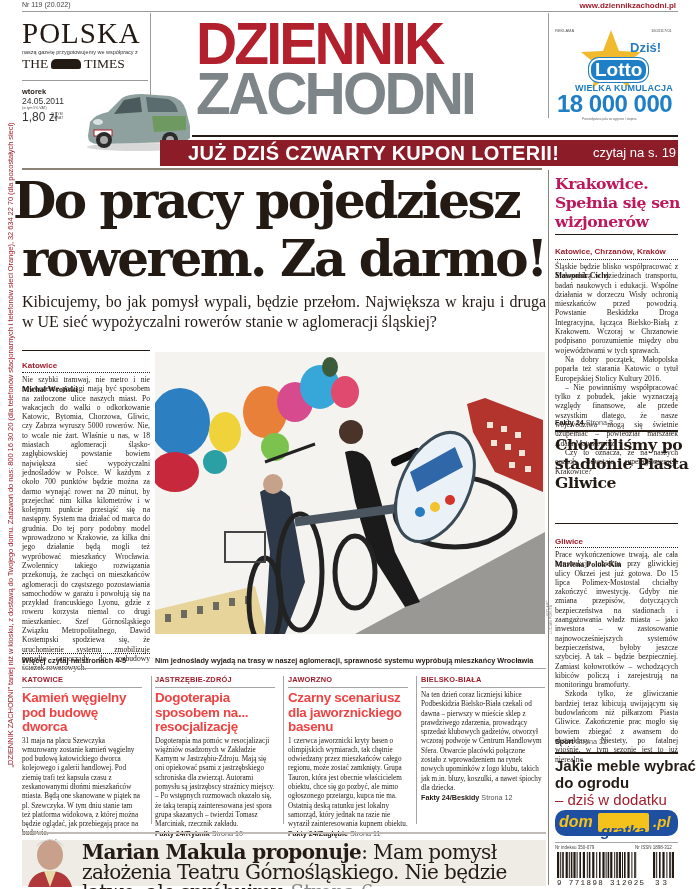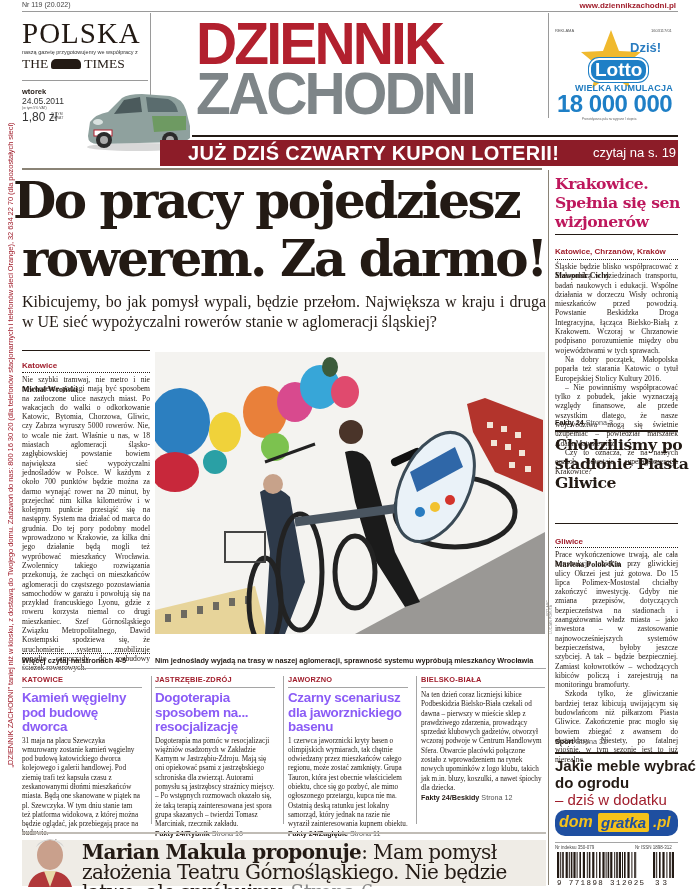--- a/index.html
+++ b/index.html
@@ -93,21 +93,21 @@
   
   #photo { left: 155px; top: 352px; width: 390px; height: 282px; overflow: hidden; background: #f2f2f0; }
   #photo-credit { left: 546px; top: 600px; font-family: "Liberation Sans", sans-serif; font-size: 3.5px; color: #888; writing-mode: vertical-rl; transform: rotate(180deg); }
   #photo-caption { left: 155px; top: 656px; font-family: "Liberation Sans", sans-serif; font-weight: bold; font-size: 7.3px; color: #231a14; }
 
   #bottom-top-rule { left: 22px; top: 668px; width: 524px; }
 
   
   .brief { width: 120px; }
   .brief-kicker { font-family: "Liberation Sans", sans-serif; font-weight: bold; font-size: 7.4px; color: #a01d2b; letter-spacing: 0.2px; }
-  .brief-title { font-family: "Liberation Sans", sans-serif; font-weight: bold; font-size: 13.4px; line-height: 14.5px; color: #8b5cf6; letter-spacing: -0.3px; }
+  .brief-title { font-family: "Liberation Sans", sans-serif; font-weight: bold; font-size: 13.4px; line-height: 14.5px; color: #ef4444; letter-spacing: -0.3px; }
   .brief-body { font-family: "Liberation Serif", serif; font-size: 7.2px; line-height: 9.3px; color: #231a14; }
   .brief-src { font-family: "Liberation Sans", sans-serif; font-size: 7.2px; color: #231a14; }
   .brief-src b { font-weight: bold; }
   .brief-src span { color: #555; }
   .brief-div { width: 1px; background: #a5a5a5; top: 676px; height: 148px; }
 
   
   #teaser-rule { left: 22px; top: 832px; width: 524px; height: 2px; background: #c0bcb5; }
   #teaser-bg { left: 22px; top: 840px; width: 524px; height: 46px; background: #efece6; }
   #teaser-photo { left: 24px; top: 835px; width: 52px; height: 52px; }
@@ -133,21 +133,21 @@
   #r2-rule2 { left: 555px; top: 547px; width: 123px; }
   #r2-body { left: 555px; top: 550px; width: 123px; }
   #r2-src { left: 555px; top: 737px; }
   #side-credit { left: 549px; top: 605px; font-family: "Liberation Sans", sans-serif; font-size: 3.5px; color: #888; writing-mode: vertical-rl; transform: rotate(180deg); }
 
   #r3-rule { left: 555px; top: 752px; width: 123px; height: 2px; background: #231a14; }
   #r3-title { left: 555px; top: 757px; width: 145px; font-family: "Liberation Sans", sans-serif; font-weight: bold; font-size: 15px; line-height: 17px; color: #231a14; }
   #r3-sub { left: 555px; top: 791px; font-family: "Liberation Sans", sans-serif; font-size: 15px; line-height: 17px; color: #a01d2b; }
   #domgratka { left: 555px; top: 810px; width: 123px; height: 26px; background: #1f4fa0; border-radius: 10px; }
   #domgratka .dom { position: absolute; left: 4px; top: 3px; font-family: "Liberation Sans", sans-serif; font-weight: bold; font-style: italic; font-size: 16px; color: #f5c21b; }
-  #domgratka .gratka { position: absolute; left: 43px; top: 3px; height: 19px; padding: 0 3px; background: #f5c21b; border-radius: 2px;
+  #domgratka .gratka { position: absolute; left: 43px; top: 3px; height: 19px; padding: 8px 3px; background: #f5c21b; border-radius: 2px;
     font-family: "Liberation Sans", sans-serif; font-weight: bold; font-style: italic; font-size: 15px; color: #1f4fa0; line-height: 19px; }
   #domgratka .pl { position: absolute; left: 98px; top: 3px; font-family: "Liberation Sans", sans-serif; font-weight: bold; font-style: italic; font-size: 15px; color: #f5c21b; }
 
   #bc-rule { left: 555px; top: 842px; width: 123px; }
   #bc-index { left: 555px; top: 845px; font-family: "Liberation Sans", sans-serif; font-size: 4.5px; color: #444; }
   #bc-issn { left: 635px; top: 845px; font-family: "Liberation Sans", sans-serif; font-size: 4.5px; color: #444; }
   #barcode { left: 557px; top: 852px; width: 80px; height: 26px; }
   #barcode2 { left: 653px; top: 852px; width: 22px; height: 26px; }
   #bc-num { left: 557px; top: 879px; font-family: "Liberation Mono", monospace; font-size: 7.5px; color: #231a14; letter-spacing: 1.4px; }
   #bc-num2 { left: 655px; top: 879px; font-family: "Liberation Mono", monospace; font-size: 7.5px; color: #231a14; letter-spacing: 3px; }

